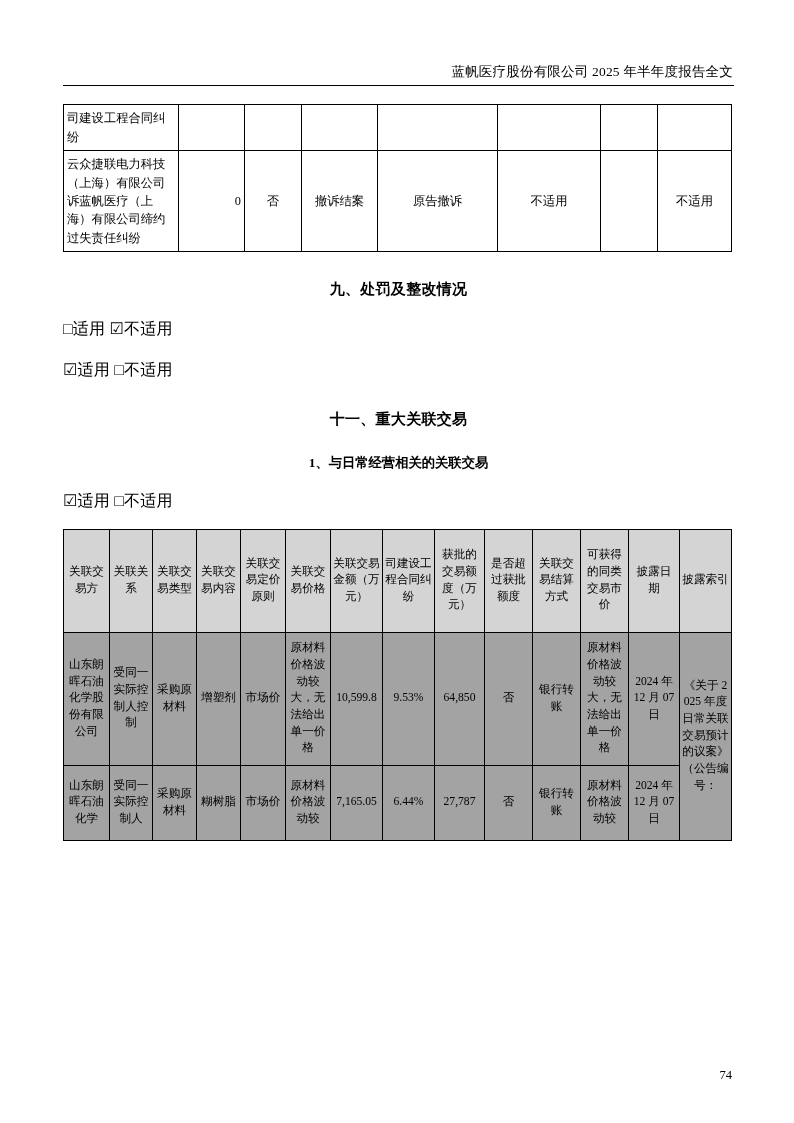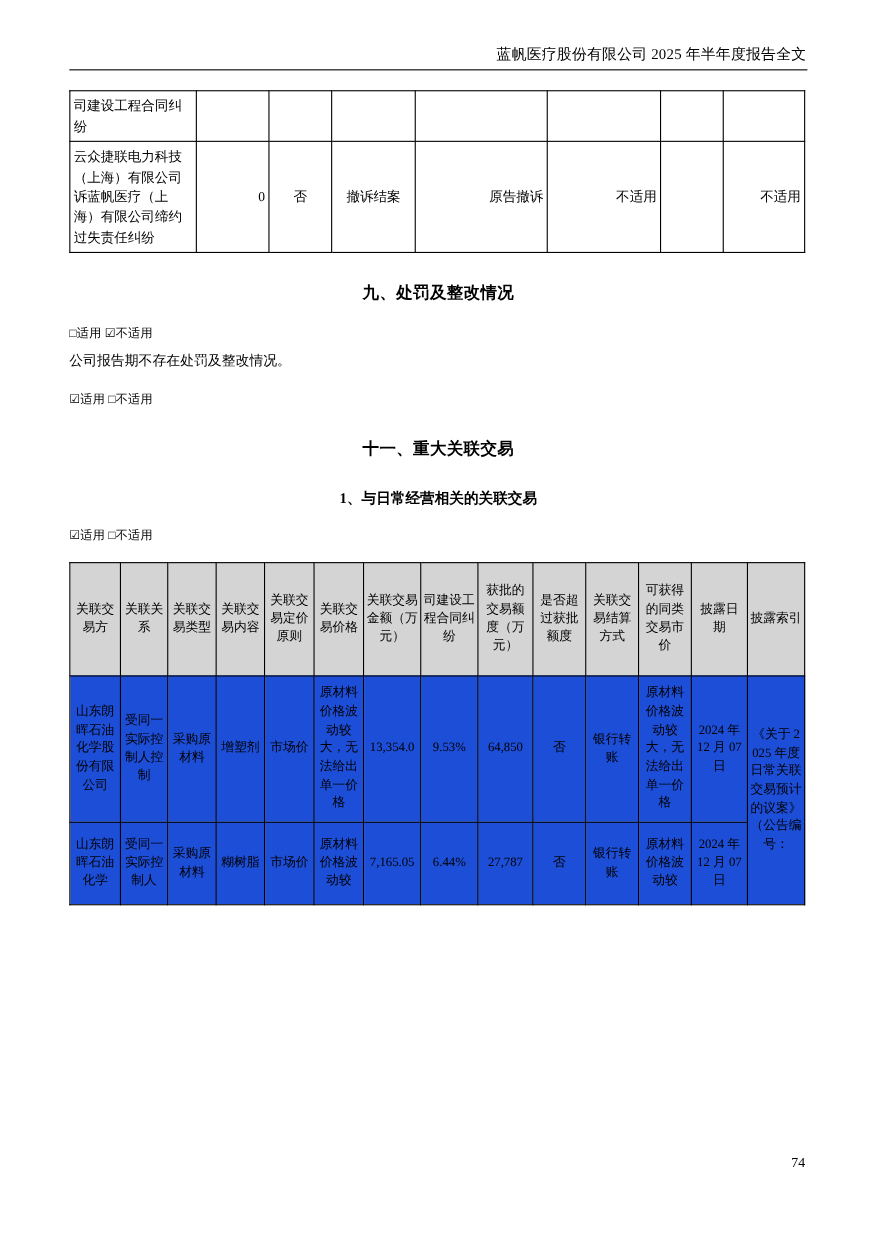--- a/index.html
+++ b/index.html
@@ -10,21 +10,21 @@
   body {
     font-family: "Liberation Serif", "DejaVu Serif", serif;
     color: #000000;
   }
   .page {
     position: relative;
     width: 794px;
     height: 1123px;
     background: #ffffff;
     box-sizing: border-box;
-    padding: 42px 60px 0 63px;
+    padding: 64px 60px 0 63px;
     overflow: hidden;
   }
 
   
   .doc-header {
     text-align: right;
     font-size: 13.5px;
     line-height: 1.2;
     letter-spacing: 0.2px;
     padding-right: 1px;
@@ -55,40 +55,40 @@
   }
 
   
   .lit-table td {
     font-size: 12.3px;
     line-height: 1.52;
   }
   .lit-table .c-name   { text-align: left;  }
   .lit-table .c-amount { text-align: right; }
   .lit-table .c-mid    { text-align: center;}
-  .lit-table .c-left   { text-align: right;  }
+  .lit-table .c-left   { text-align: center;  }
 
   
   h2.sec {
     font-size: 15px;
     font-weight: bold;
     margin: 26px 0 0 0;
     line-height: 1.5;
     letter-spacing: 0.3px;
     text-align: center;
   }
   h3.subsec {
     font-size: 13.3px;
     font-weight: bold;
     margin: 22px 0 0 0;
     line-height: 1.5;
     text-align: center;
   }
   .applic {
-    font-size: 11px;
+    font-size: 16px;
     margin: 16px 0 0 0;
     line-height: 1.55;
     letter-spacing: 0.2px;
   }
   p.body-text {
     font-size: 13.6px;
     line-height: 1.82;
     margin: 7px 0 0 0;
     text-align: justify;
     text-indent: 2em;
@@ -118,32 +118,32 @@
   }
   table.rpt th {
     background: #d4d4d4;
     text-align: center;
     vertical-align: middle;
     height: 96px;
   }
   table.rpt td {
     text-align: center;
     vertical-align: middle;
-    background: #1d4ed8;
+    background: #a3a3a3;
   }
   td.num { text-align: right; }
   td.top { vertical-align: top; }
   .rpt-row-1 td { height: 126px; }
   .rpt-row-2 td { height: 68px; }
 
   
   .page-number {
     position: absolute;
     right: 62px;
-    bottom: 58px;
+    bottom: 40px;
     font-size: 12.6px;
   }
 </style>
 </head>
 <body>
 
 <div class="page">
 
   <div class="doc-header">蓝帆医疗股份有限公司 2025 年半年度报告全文</div>
   <hr class="header-rule">
@@ -178,21 +178,20 @@
         <td class="c-left">原告撤诉</td>
         <td class="c-left">不适用</td>
         <td class="c-mid"></td>
         <td class="c-left">不适用</td>
       </tr>
     </tbody>
   </table>
 
   <h2 class="sec">九、处罚及整改情况</h2>
   <div class="applic">□适用 ☑不适用</div>
-  <p class="note-text">公司报告期不存在处罚及整改情况。</p>
 
   <div class="applic">☑适用 □不适用</div>
 
   <h2 class="sec">十一、重大关联交易</h2>
   <h3 class="subsec">1、与日常经营相关的关联交易</h3>
   <div class="applic">☑适用 □不适用</div>
 
   <div class="rpt-wrap">
   <table class="rpt">
     <colgroup>
@@ -230,21 +229,21 @@
       </tr>
     </thead>
     <tbody>
       <tr class="rpt-row-1">
         <td>山东朗晖石油化学股份有限公司</td>
         <td>受同一实际控制人控制</td>
         <td>采购原材料</td>
         <td>增塑剂</td>
         <td>市场价</td>
         <td class="top">原材料价格波动较大，无法给出单一价格</td>
-        <td class="num">13,354.0</td>
+        <td class="num">10,599.8</td>
         <td>9.53%</td>
         <td class="num">64,850</td>
         <td>否</td>
         <td>银行转账</td>
         <td class="top">原材料价格波动较大，无法给出单一价格</td>
         <td>2024 年 12 月 07 日</td>
         <td class="top" rowspan="2">《关于 2025 年度日常关联交易预计的议案》（公告编号：</td>
       </tr>
       <tr class="rpt-row-2">
         <td>山东朗晖石油化学</td>

